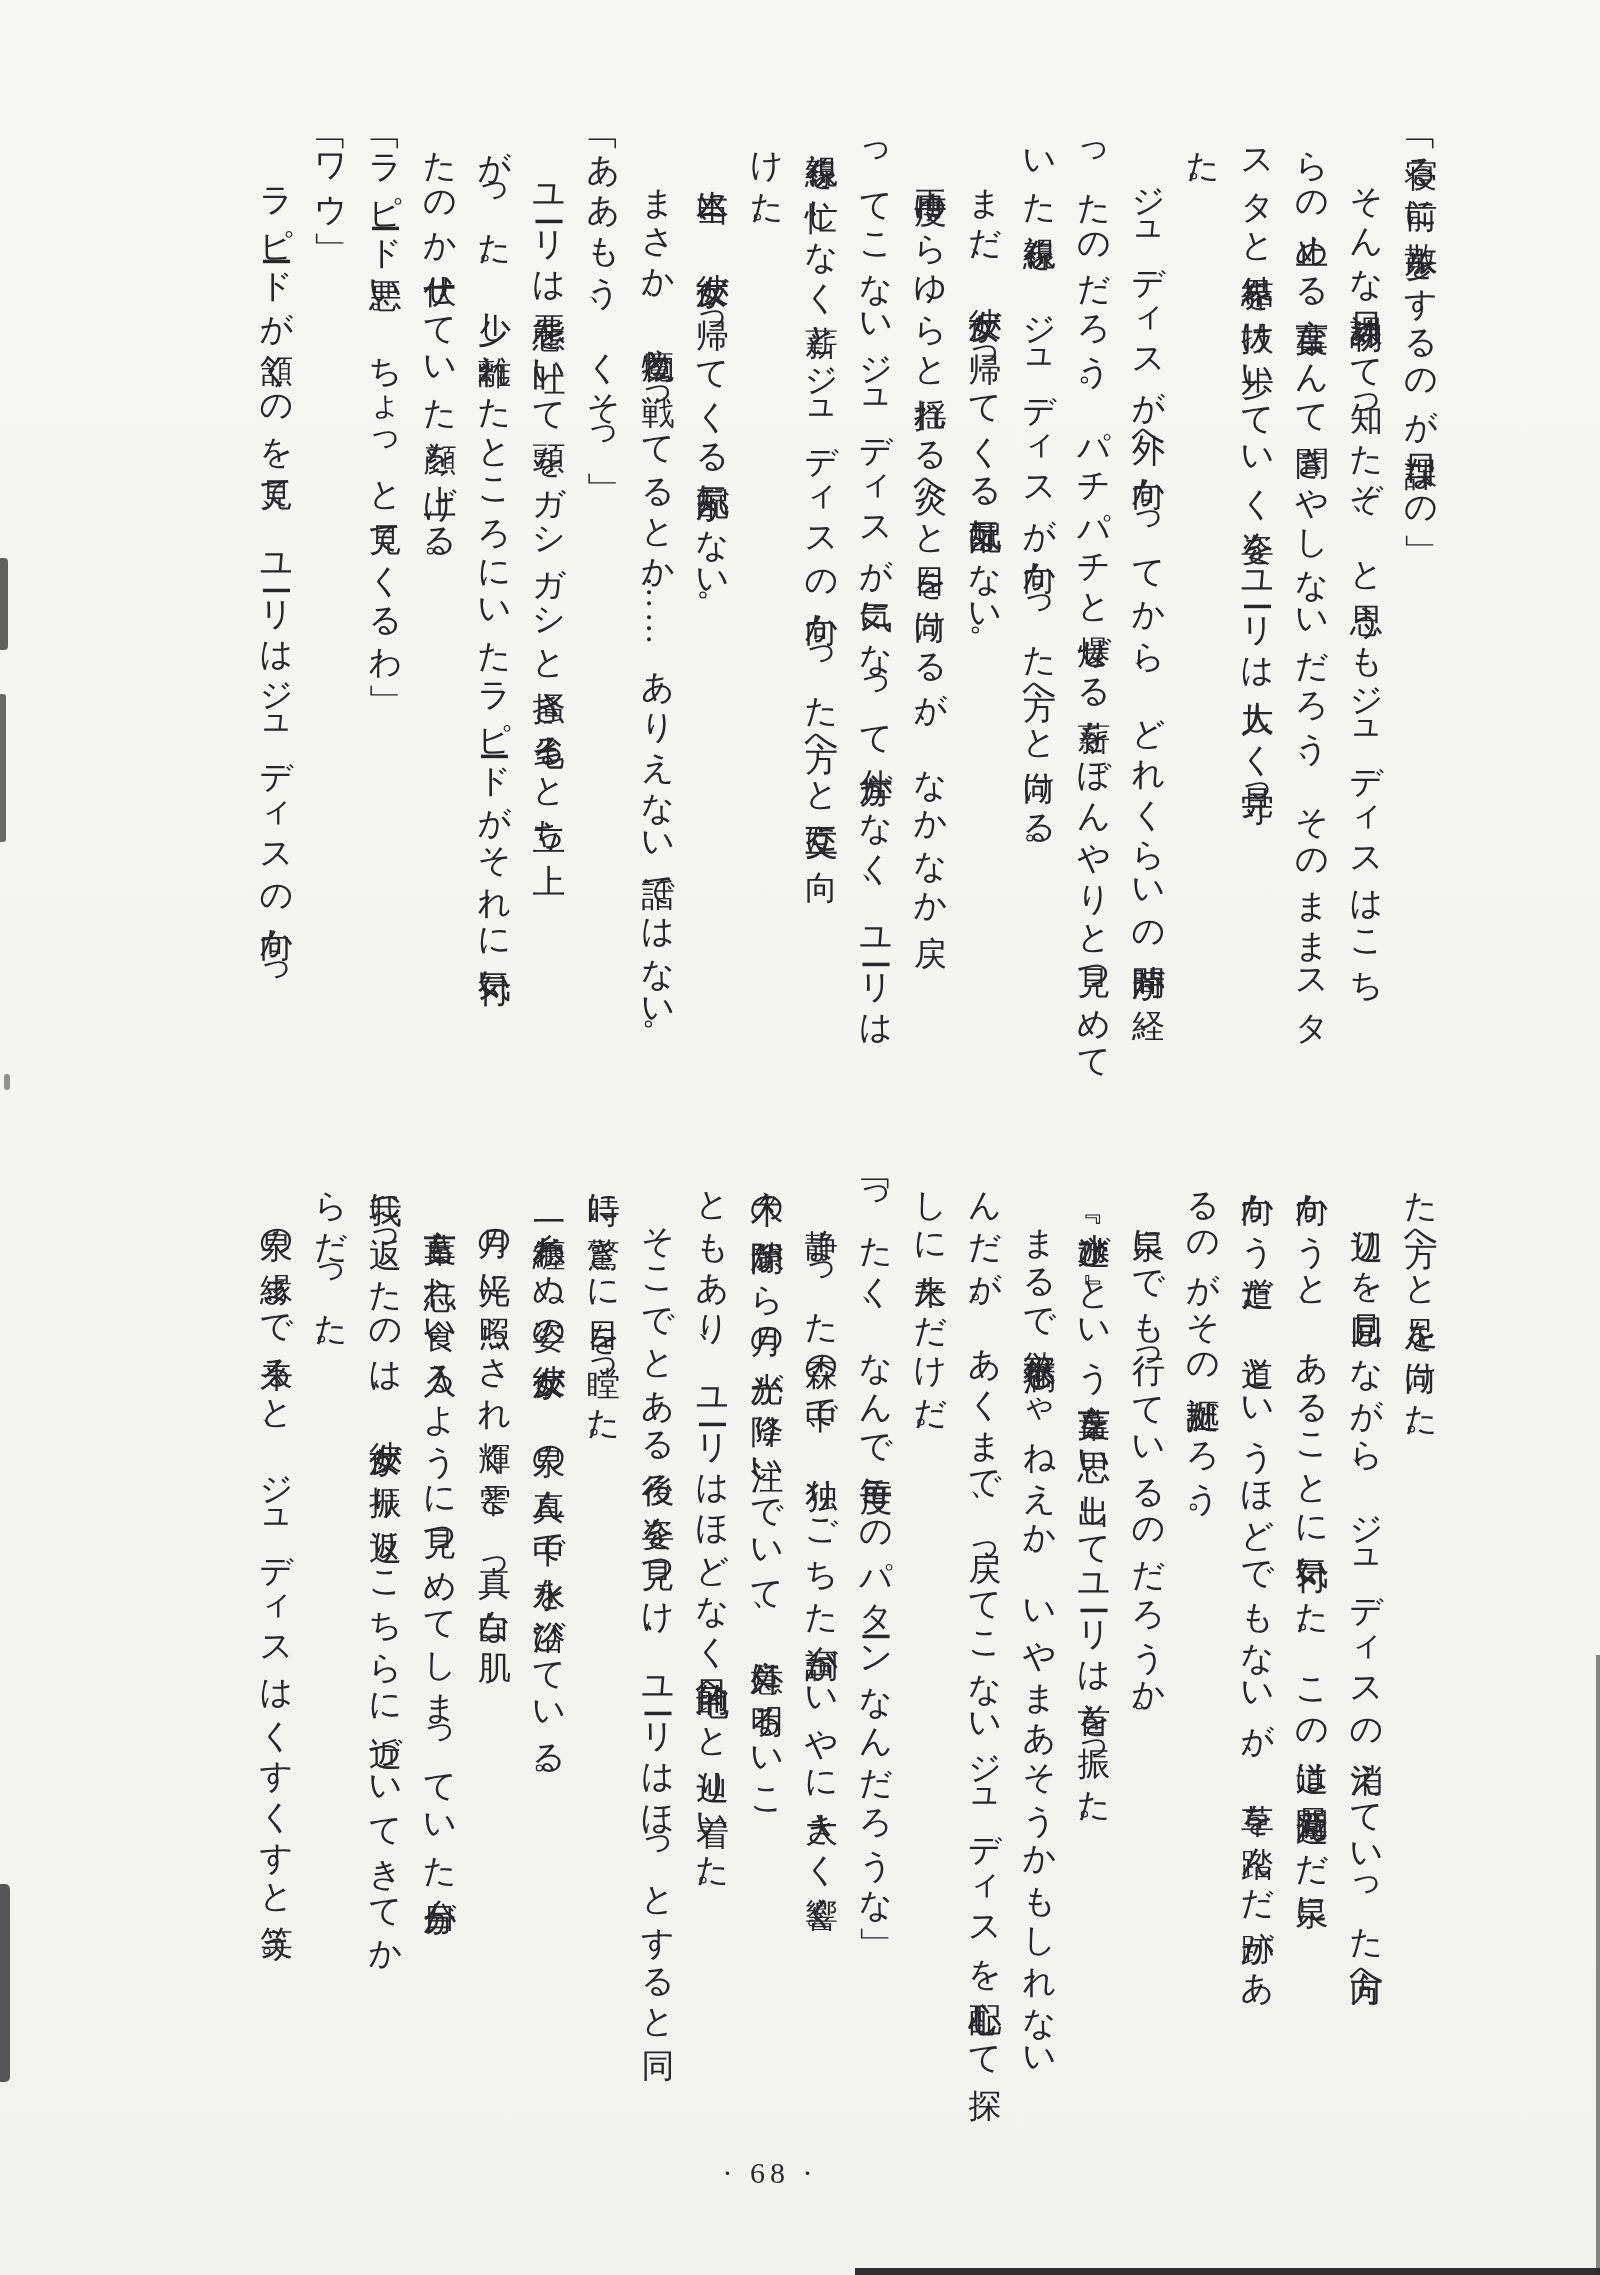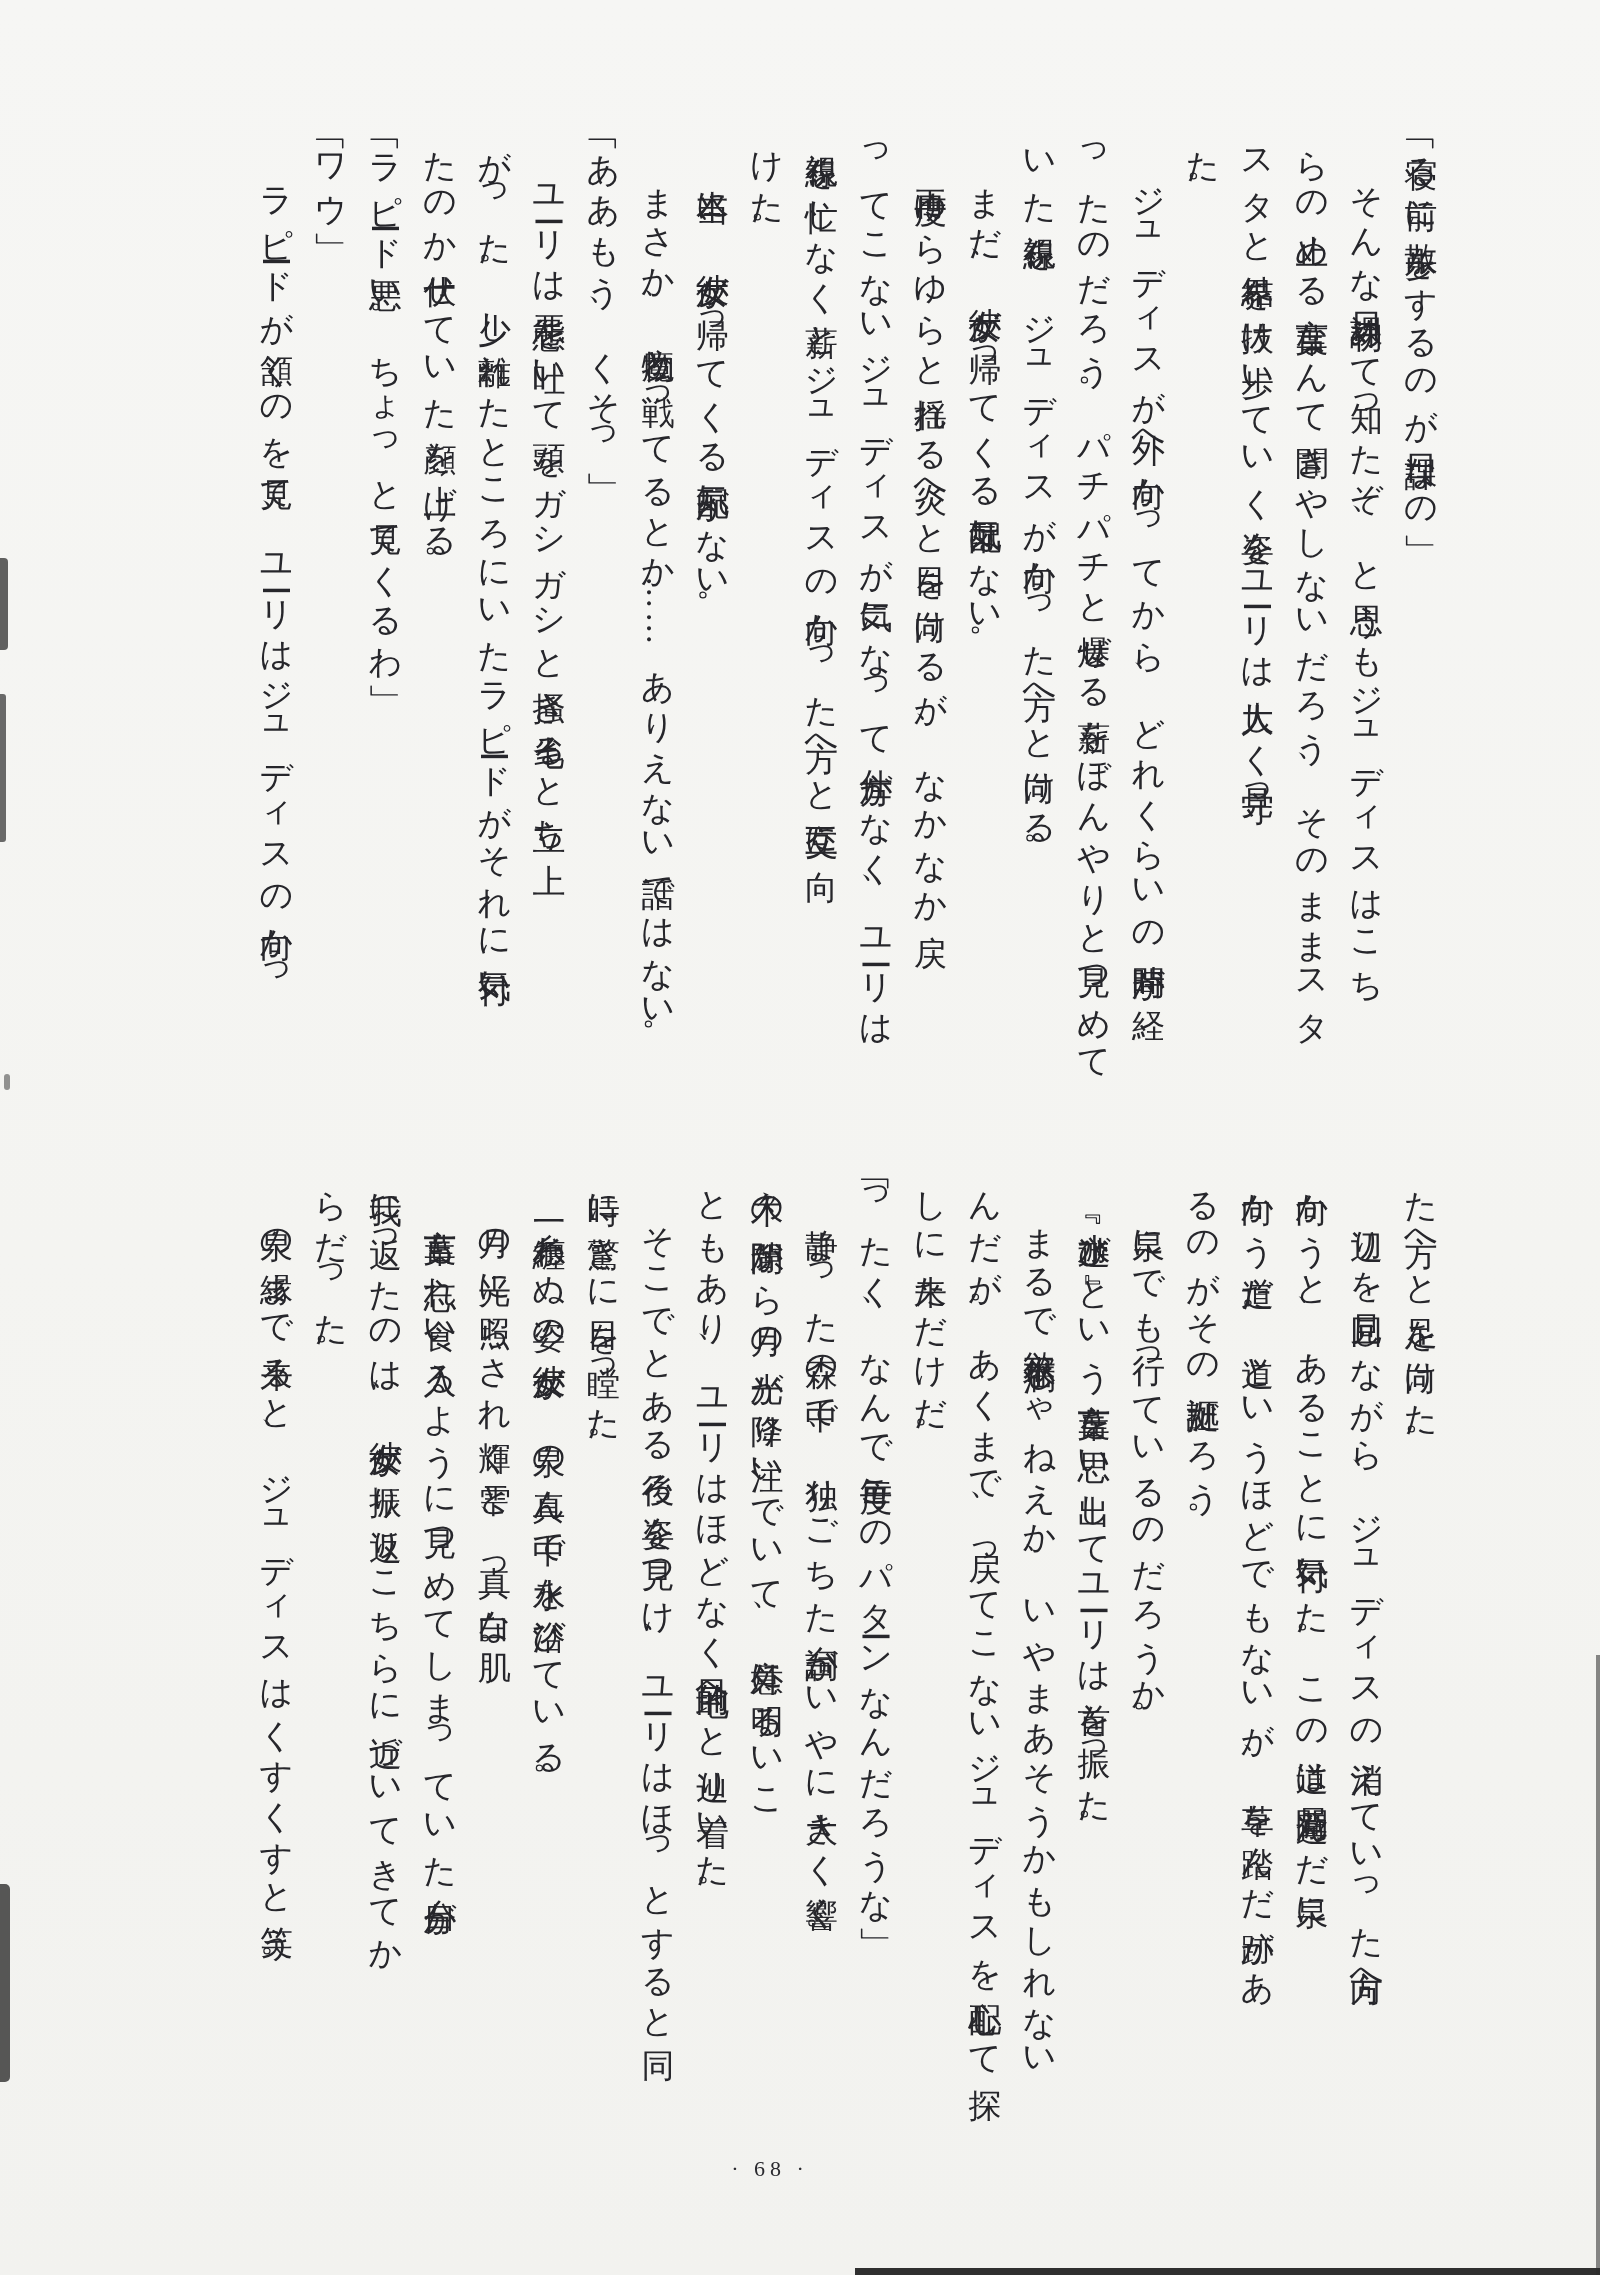--- a/index.html
+++ b/index.html
@@ -21,21 +21,21 @@
     letter-spacing:3px;
     color:#26262b;
     white-space:nowrap;
   }
   .vblock p{margin:0;padding:0;}
   #top-block{top:128px;right:152px;}
   #bottom-block{top:1168px;right:152px;}
   .page-number{
     position:absolute;
     top:2156px;left:770px;transform:translateX(-50%);
-    font-size:22px;color:#2a2a2f;letter-spacing:5px;white-space:nowrap;
+    font-size:30px;color:#2a2a2f;letter-spacing:5px;white-space:nowrap;
   }
   .artifact{position:absolute;background:#2e2e2e;}
   #smudge-1{left:0;top:558px;width:8px;height:92px;opacity:.75;border-radius:0 4px 4px 0;}
   #smudge-2{left:0;top:694px;width:6px;height:148px;opacity:.7;border-radius:0 3px 3px 0;}
   #smudge-3{left:0;top:1884px;width:10px;height:198px;opacity:.8;border-radius:0 5px 5px 0;}
   #smudge-4{left:4px;top:1074px;width:6px;height:16px;opacity:.5;border-radius:3px;}
   #edge-bottom{left:855px;top:2268px;width:745px;height:7px;background:#191919;opacity:.9;}
   #edge-right{right:0;top:1655px;width:4px;height:620px;background:#2a2a2a;opacity:.55;}
 </style>
 </head>

